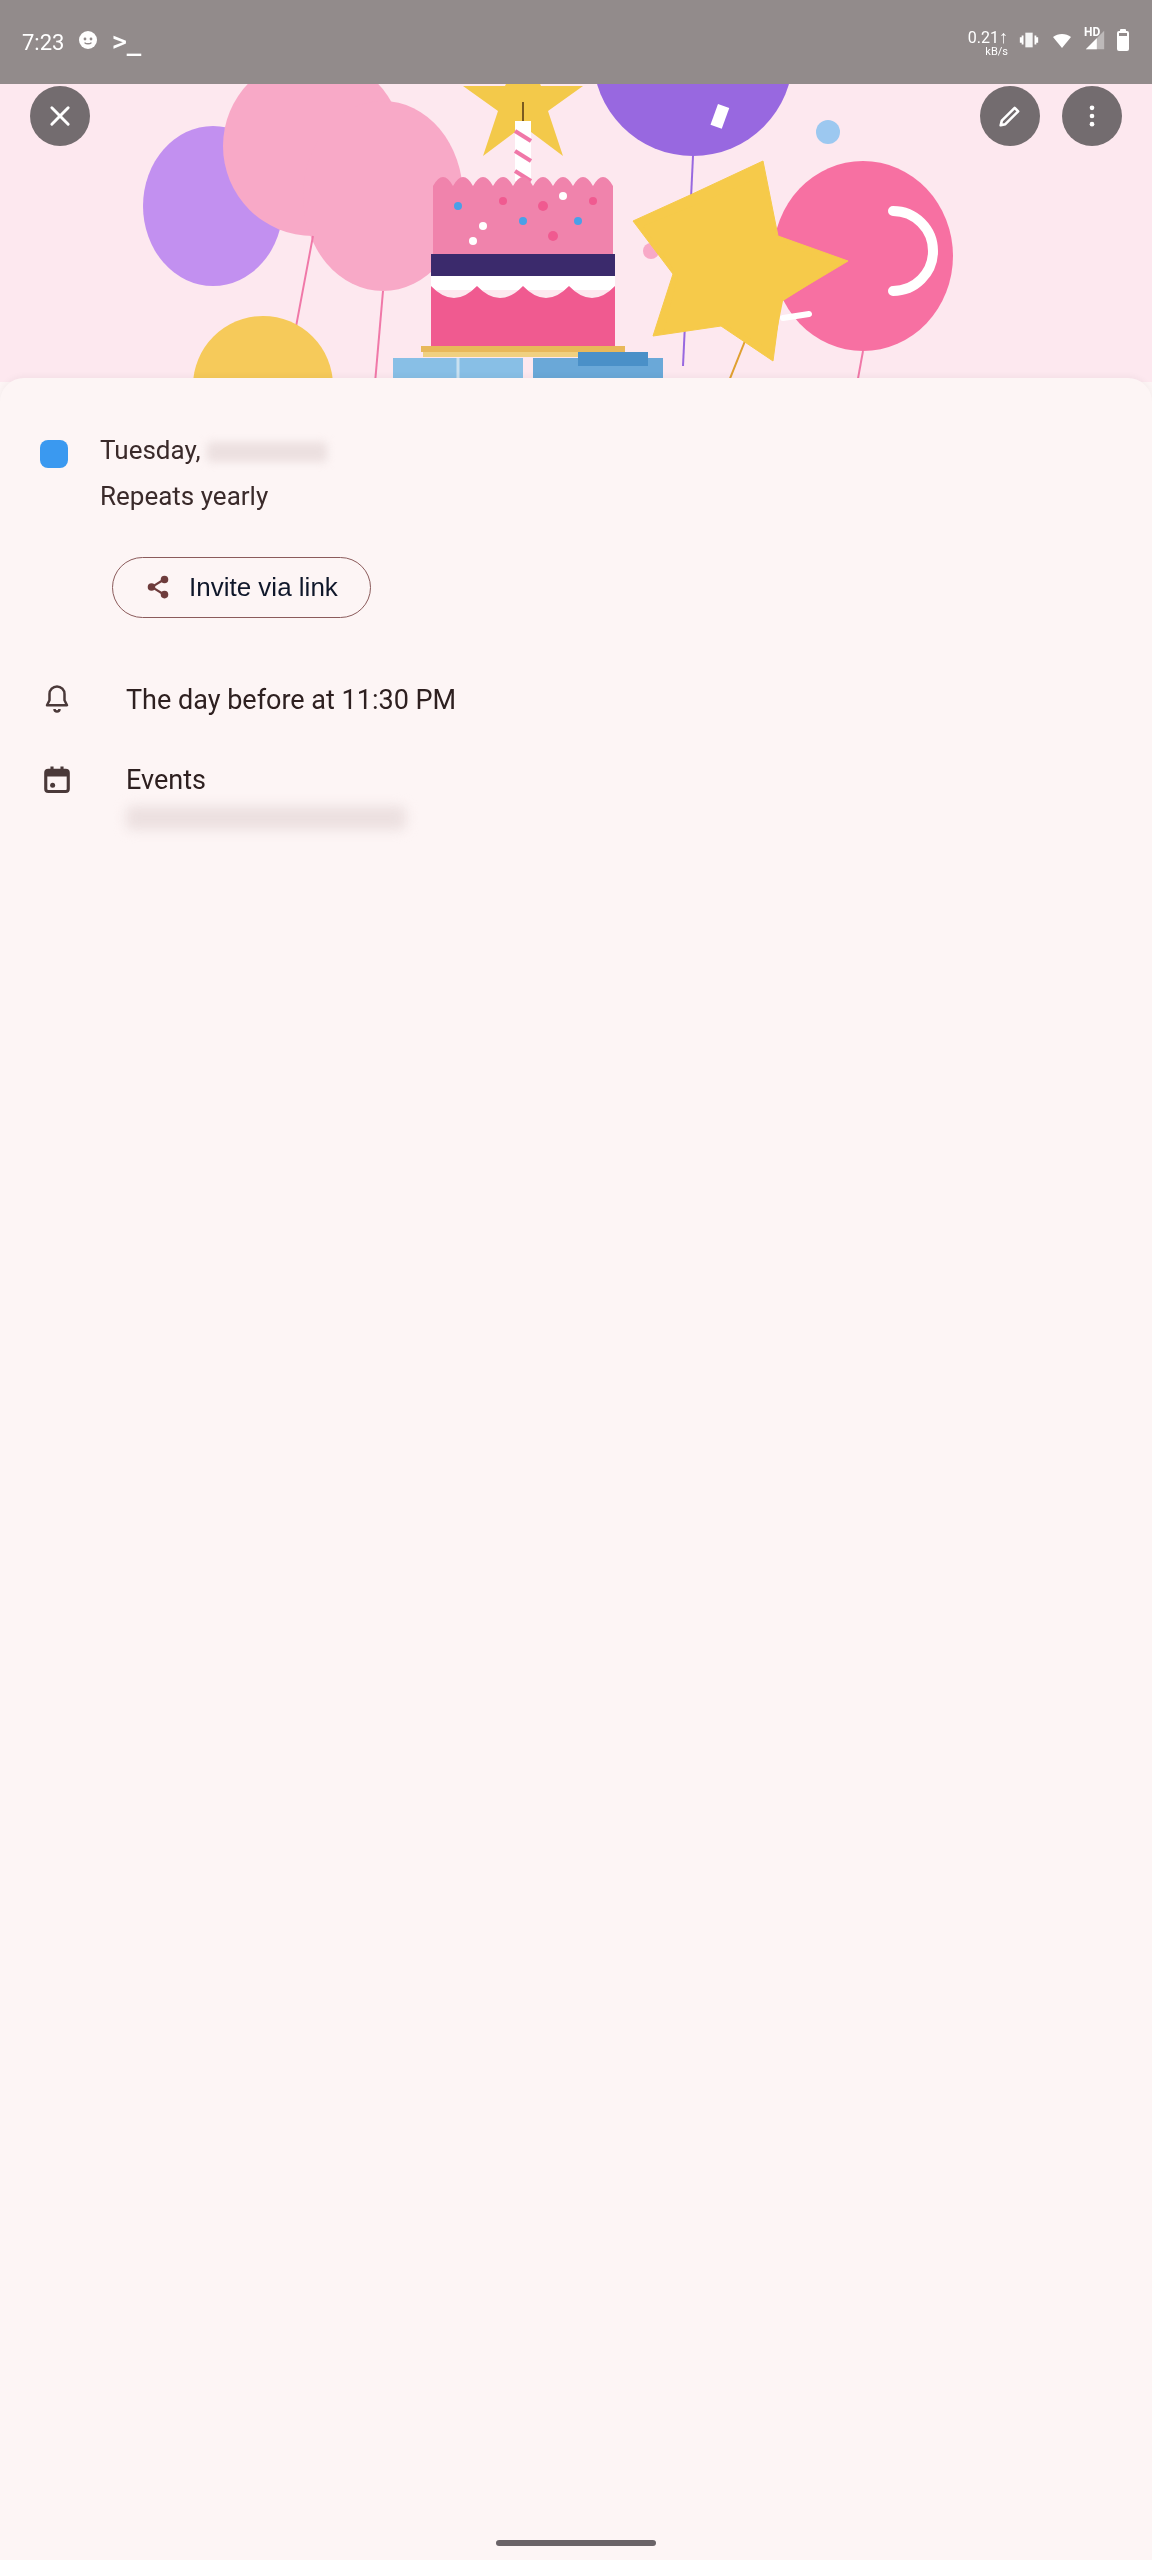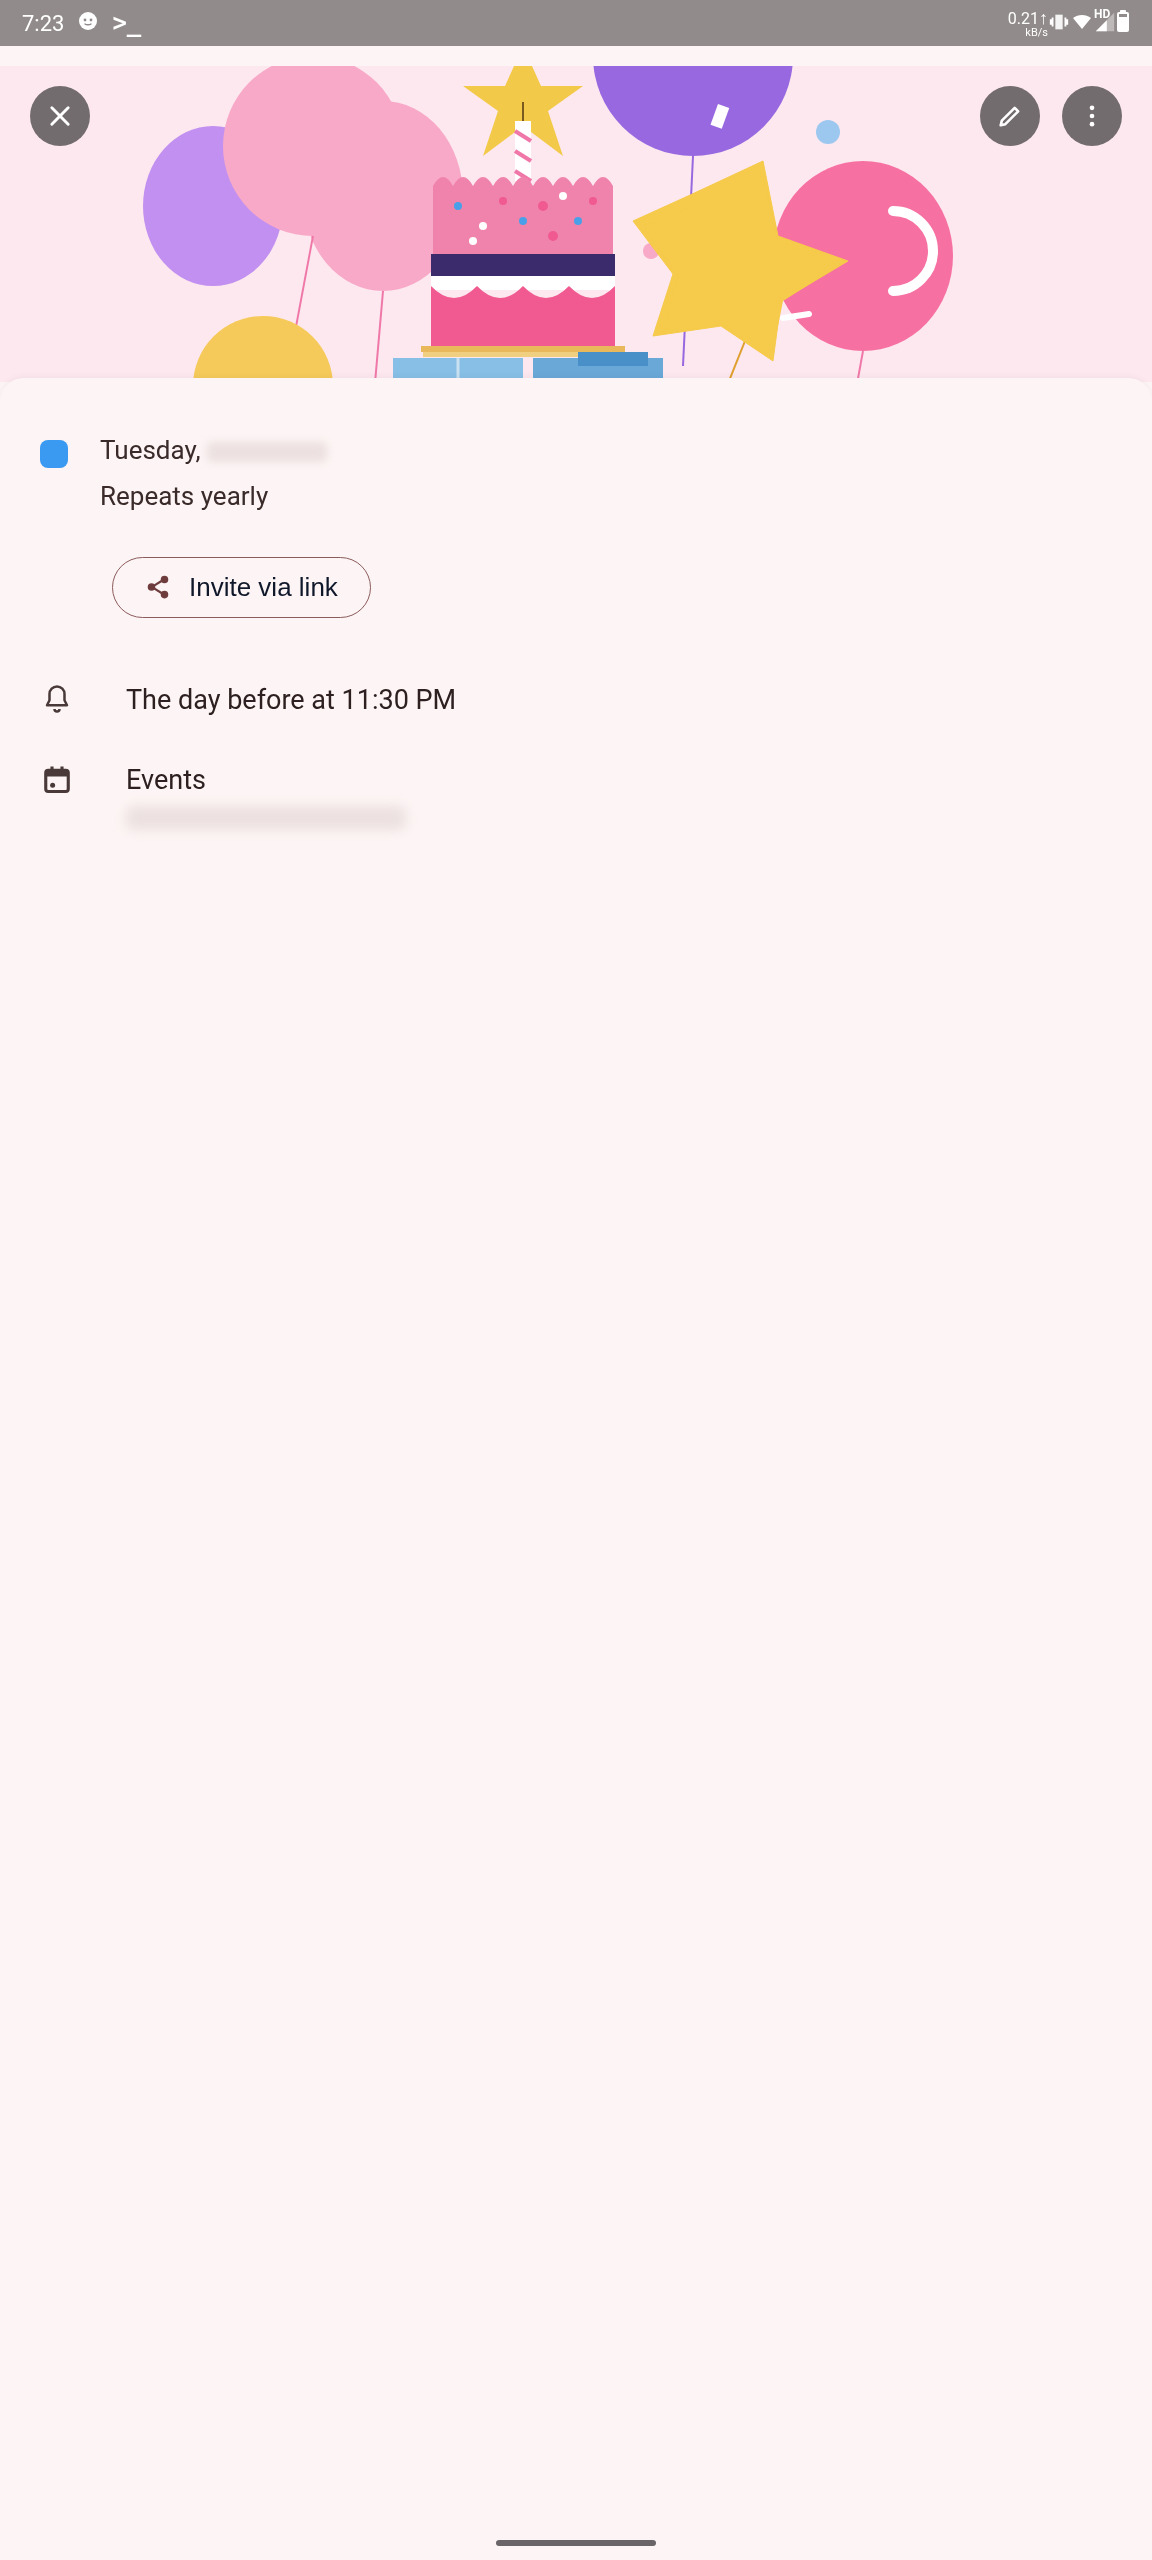--- a/index.html
+++ b/index.html
@@ -1,19 +1,19 @@
 <!DOCTYPE html>
 <html><head>
 <meta charset="utf-8">
 <style>
   * { box-sizing: border-box; margin: 0; padding: 0; }
   html, body { width: 706px; height: 1568px; font-family: 'Google Sans', Roboto, Arial, sans-serif; background: #fdf5f5; overflow: hidden; }
-  .status-bar { position: absolute; top:0; left:0; right:0; height:46px; background:#928b8b; display:flex; align-items:center; justify-content:space-between; padding:0 22px; color:#fff; font-size:22px; z-index:50; }
+  .status-bar { position: absolute; top:0; left:0; right:0; height:84px; background:#928b8b; display:flex; align-items:center; justify-content:space-between; padding:0 22px; color:#fff; font-size:22px; z-index:50; }
   .status-left { display:flex; align-items:center; gap:12px; }
-  .status-right { display:flex; align-items:flex-end; }
+  .status-right { display:flex; align-items:center; gap:10px; }
   .speed { font-size:16px; line-height:1; text-align:right; }
   .speed .sub { font-size:11px; display:block; }
 
   .hero { position:absolute; top:66px; left:0; right:0; height:316px; background:#fde8ef; overflow:hidden; }
   .hero svg { width:100%; height:100%; display:block; }
 
   .hero-buttons { position:absolute; top:86px; left:0; right:0; display:flex; justify-content:space-between; padding:0 30px; z-index:40; }
   .round-btn { width:60px; height:60px; border-radius:50%; background:rgba(90,86,88,0.85); display:flex; align-items:center; justify-content:center; color:#fff; }
   .hero-right { display:flex; gap:22px; }
 

